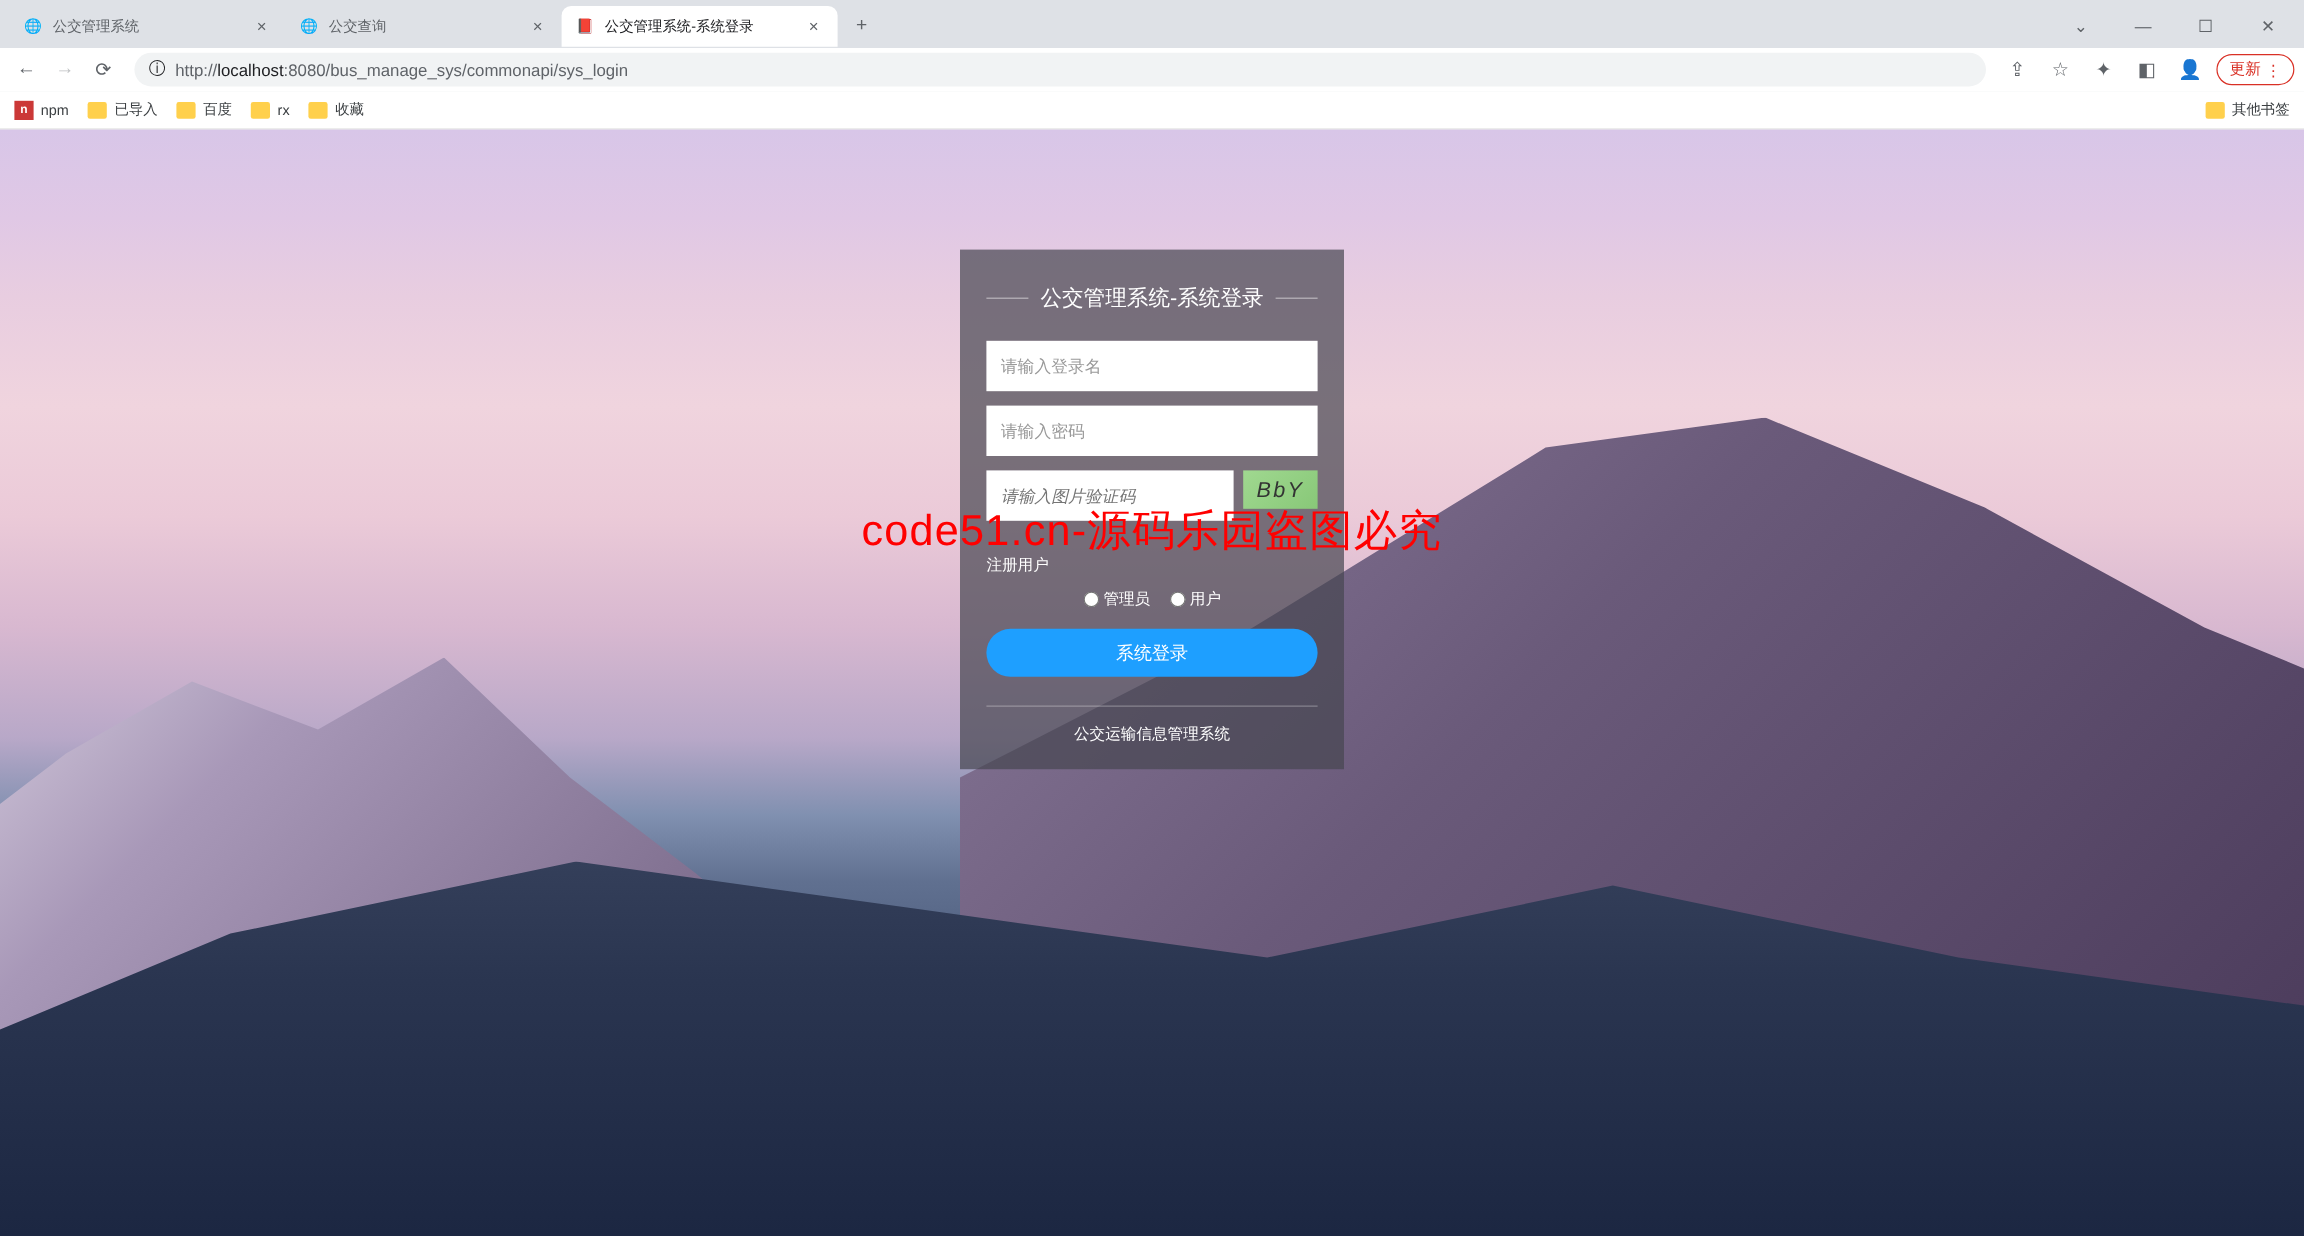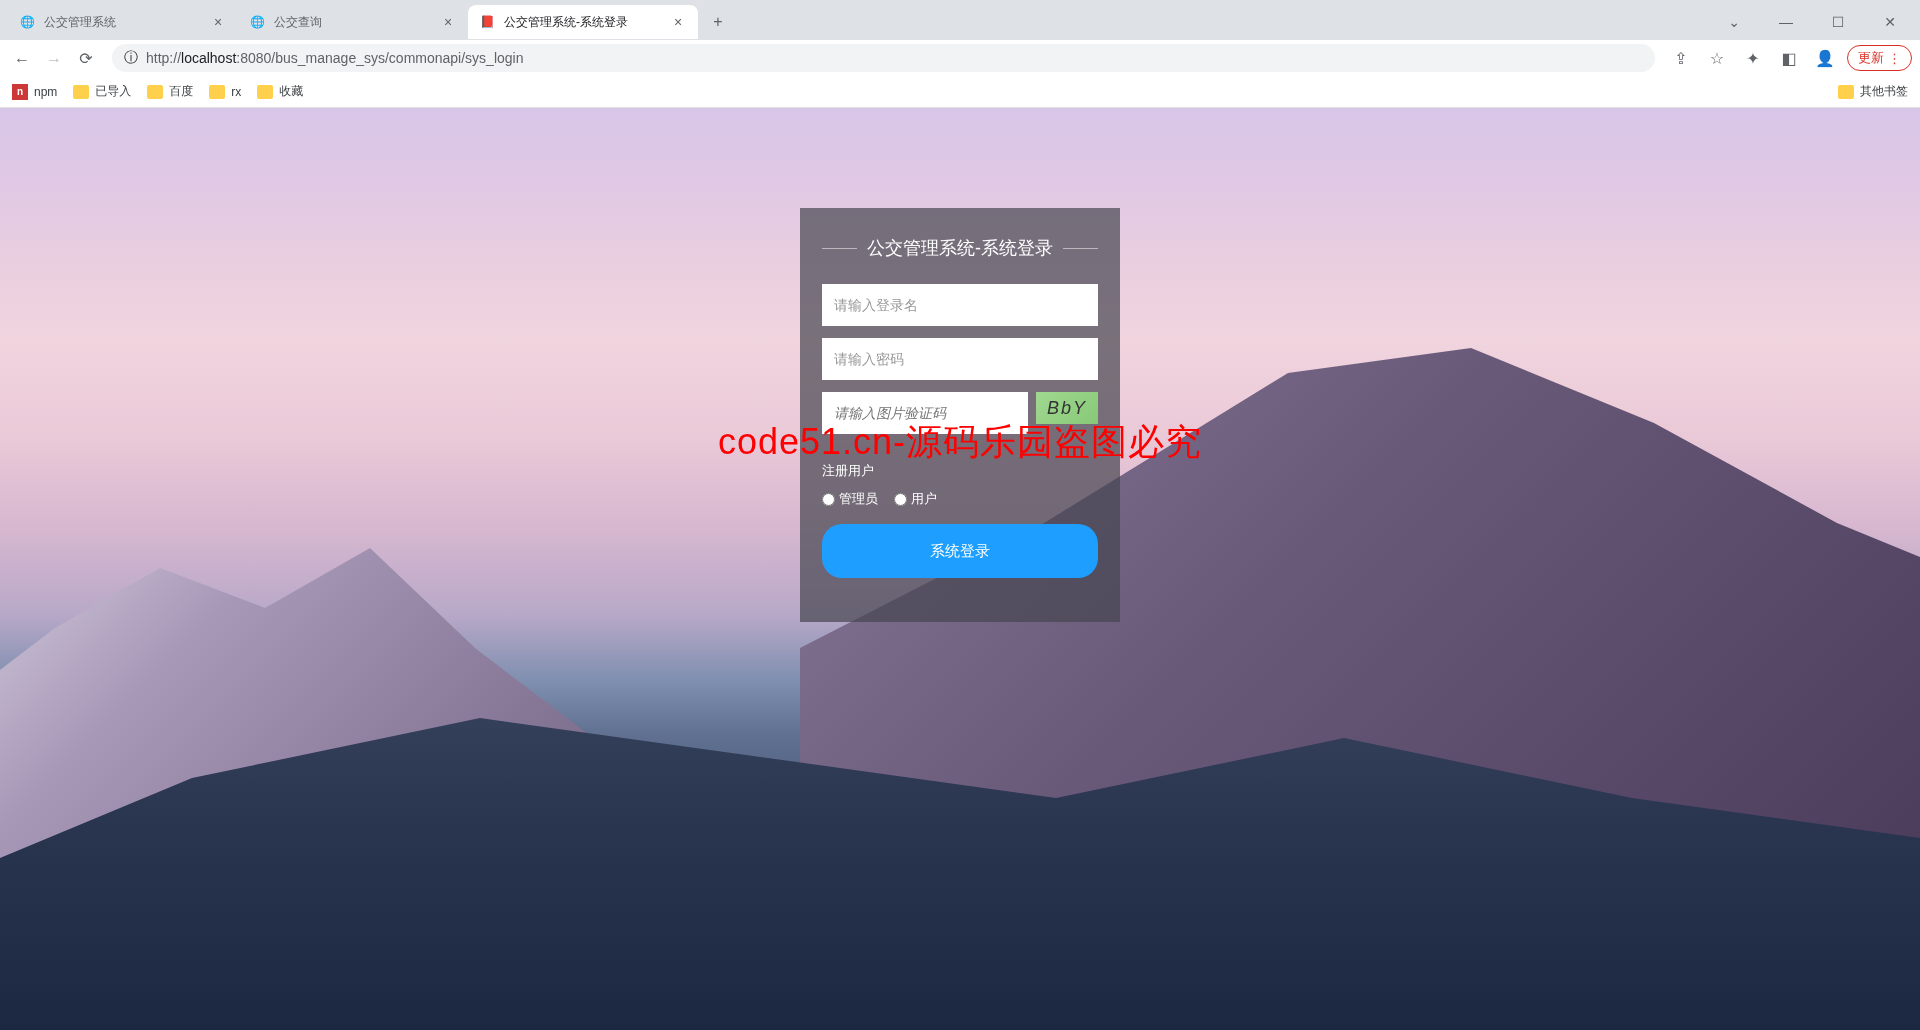--- a/index.html
+++ b/index.html
@@ -58,23 +58,23 @@
     .login-panel { position: absolute; left: 50%; top: 100px; transform: translateX(-50%);
       width: 320px; background: rgba(70, 70, 80, 0.7); padding: 28px 22px 20px; color: #fff; }
     .login-title { text-align: center; font-size: 18px; margin-bottom: 24px; display: flex; align-items: center; gap: 10px; }
     .login-title::before, .login-title::after { content: ''; flex: 1; height: 1px; background: rgba(255,255,255,0.5); }
     .login-input { width: 100%; height: 42px; margin-bottom: 12px; padding: 0 12px; border: none; font-size: 14px; background: #fff; color: #333; }
     .login-input::placeholder { color: #999; }
     .captcha-row { display: flex; gap: 8px; margin-bottom: 12px; }
     .captcha-input { flex: 1; height: 42px; padding: 0 12px; border: none; font-size: 14px; font-style: italic; }
     .captcha-img { width: 90px; height: 32px; background: linear-gradient(135deg, #a0d890 0%, #88c878 100%); display: flex; align-items: center; justify-content: center; font-size: 18px; font-style: italic; color: #333; letter-spacing: 2px; }
     .register-link { font-size: 13px; margin-bottom: 10px; margin-top: 28px; }
-    .radio-row { display: flex; justify-content: flex-start; gap: 16px; margin-bottom: 16px; font-size: 13px; }
+    .radio-row { display: flex; justify-content: center; gap: 16px; margin-bottom: 16px; font-size: 13px; }
     .radio-row label { display: flex; align-items: center; gap: 4px; }
-    .login-btn { width: 100%; height: 54px; border: none; border-radius: 20px; background: #1e9fff; color: #fff; font-size: 15px; cursor: pointer; margin-bottom: 24px; }
+    .login-btn { width: 100%; height: 40px; border: none; border-radius: 20px; background: #1e9fff; color: #fff; font-size: 15px; cursor: pointer; margin-bottom: 24px; }
     .login-footer { text-align: center; font-size: 13px; border-top: 1px solid rgba(255,255,255,0.3); padding-top: 14px; }
     
     .watermark { position: absolute; left: 50%; top: 310px; transform: translateX(-50%); font-size: 36px; color: #ff0000; font-weight: normal; white-space: nowrap; z-index: 10; letter-spacing: 1px; }
   </style>
 </head>
 <body>
 
 <div class="browser-chrome">
   <div class="tab-bar">
     <div class="tab">
@@ -170,16 +170,17 @@
       <label>
         <input type="radio" name="role" style="">
         <span>管理员</span>
       </label>
       <label>
         <input type="radio" name="role" style="">
         <span>用户</span>
       </label>
     </div>
     <button class="login-btn">系统登录</button>
+    <div class="login-footer">公交运输信息管理系统</div>
   </div>
 
   <div class="watermark">code51.cn-源码乐园盗图必究</div>
 </div>
 
 </body></html>

